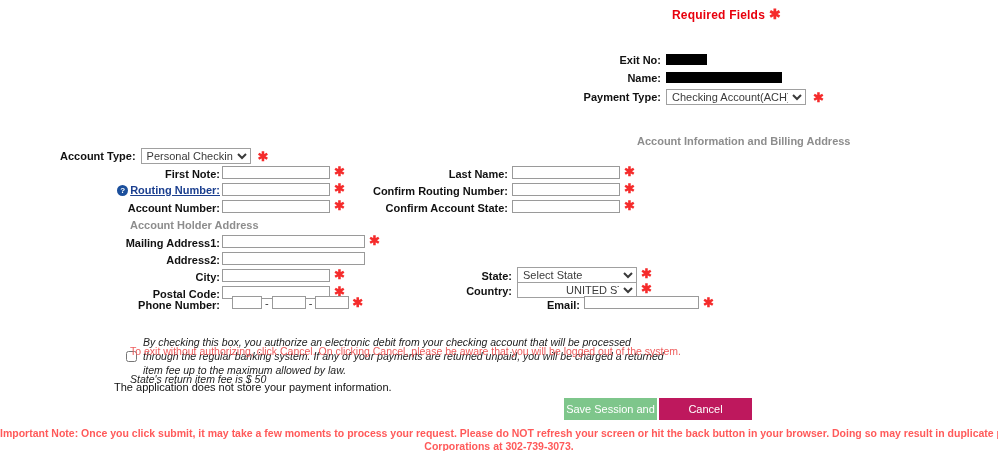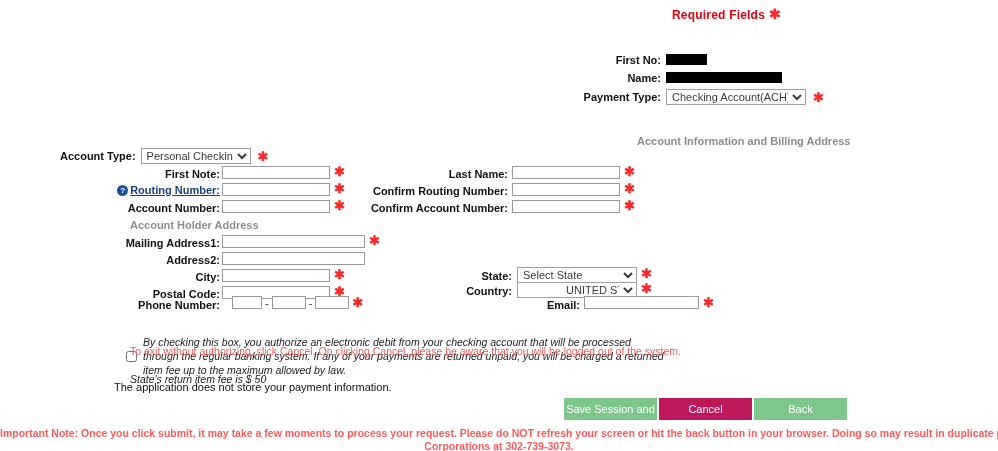--- a/index.html
+++ b/index.html
@@ -180,21 +180,21 @@
 </head>
 <body>
 
 <div class="abs" id="required-fields-heading">
   <span>Required Fields</span><span class="star">✱</span>
 </div>
 
 <div class="abs" id="top-fields-block" style="left:565px; top:52px;">
 
   <div class="toprow">
-    <div class="lbl">First No:</div>
+    <div class="lbl">Exit No:</div>
     <span class="redact" id="file-no-value"></span>
   </div>
 
   <div class="toprow">
     <div class="lbl">Name:</div>
     <span class="redact" id="name-value"></span>
   </div>
 
   <div class="toprow" style="height:18px;">
     <div class="lbl">Payment Type:</div>
@@ -240,21 +240,21 @@
 <input class="txt abs" id="last-name-input" style="left: 512px; top: 166px; width: 108px;" value="">
 <span class="star abs" style="left:624px; top:165px;">✱</span>
 
 <div class="abs" style="left:350px; top:185px; width:158px; display:flex; justify-content:flex-end;">
   <span class="lbl-b">Confirm Routing Number:</span>
 </div>
 <input class="txt abs" id="confirm-routing-number-input" style="left: 512px; top: 183px; width: 108px;" value="">
 <span class="star abs" style="left:624px; top:182px;">✱</span>
 
 <div class="abs" style="left:350px; top:202px; width:158px; display:flex; justify-content:flex-end;">
-  <span class="lbl-b">Confirm Account Number:</span>
+  <span class="lbl-b">Confirm Account State:</span>
 </div>
 <input class="txt abs" id="confirm-account-number-input" style="left: 512px; top: 200px; width: 108px;" value="">
 <span class="star abs" style="left:624px; top:199px;">✱</span>
 
 <div class="abs section-head" style="left:130px; top:219px;">Account Holder Address</div>
 
 <div class="abs" style="left:60px; top:237px; width:160px; display:flex; justify-content:flex-end;">
   <span class="lbl-b">Mailing Address1:</span>
 </div>
 <input class="txt abs" id="mailing-address1-input" style="left: 222px; top: 235px; width: 143px;" value="">
@@ -318,19 +318,18 @@
 
 <div class="abs" id="cancel-warning-text" style="left:130px; top:345px;">To exit without authorizing, click Cancel. On clicking Cancel, please be aware that you will be logged out of the system.</div>
 
 <div class="abs" id="return-fee-text" style="left:130px; top:363px;margin-top:10px;">State's return item fee is $ 50</div>
 
 <div class="abs" id="no-store-text" style="left:114px; top:381px;">The application does not store your payment information.</div>
 
 <div class="abs" style="left:564px; top:398px; display:flex; gap:2px;">
   <button class="btn btn-green" id="save-session-exit-button" style="width:93px;">Save Session and Exit</button>
   <button class="btn btn-red" id="cancel-button" style="width:93px;">Cancel</button>
-  <button class="btn btn-green" id="back-button" style="width:93px;">Back</button>
 </div>
 
 <div class="abs" id="important-note">
   <div class="note-line1">Important Note: Once you click submit, it may take a few moments to process your request. Please do NOT refresh your screen or hit the back button in your browser. Doing so may result in duplicate payments. If you experience tec</div>
   <div class="note-line2">Corporations at 302-739-3073.</div>
 </div>
 
 </body></html>

